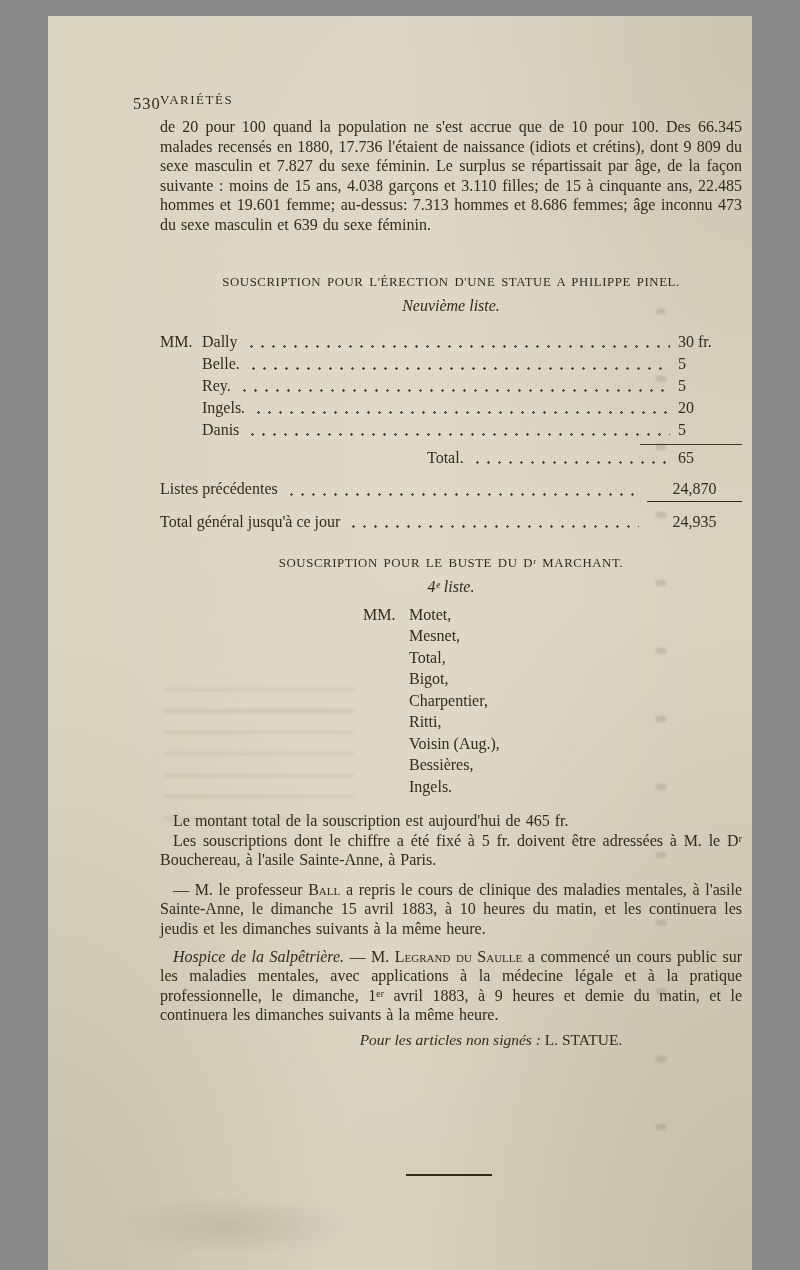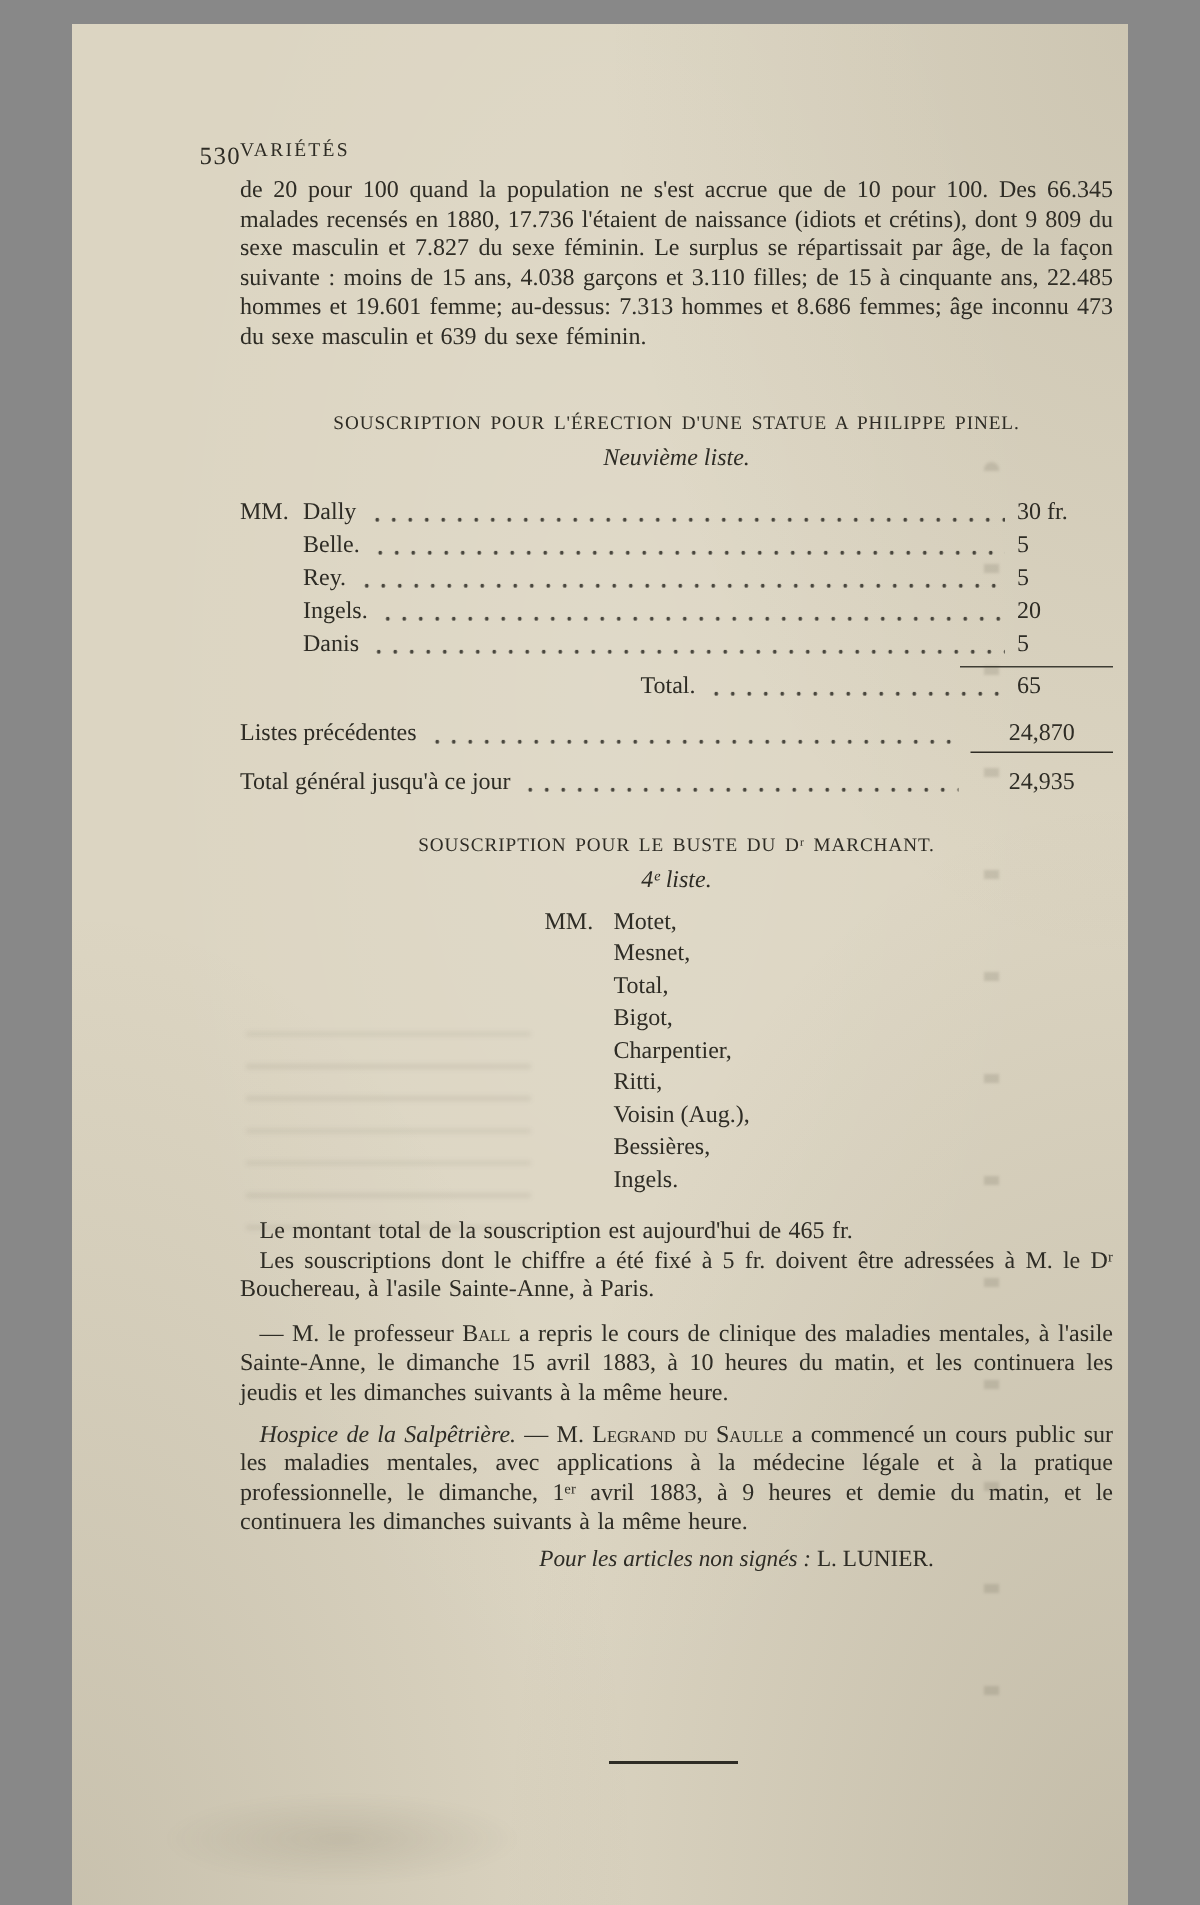--- a/index.html
+++ b/index.html
@@ -159,21 +159,21 @@
       </div>
     </div>
 
     <p class="indent-p mt14">Le montant total de la souscription est aujourd'hui de 465 fr.</p>
     <p class="indent-p">Les souscriptions dont le chiffre a été fixé à 5 fr. doivent être adressées à M. le Dʳ Bouchereau, à l'asile Sainte-Anne, à Paris.</p>
 
     <p class="indent-p mt10"><span>— M. le professeur </span><span class="sc">Ball</span><span> a repris le cours de clinique des maladies mentales, à l'asile Sainte-Anne, le dimanche 15 avril 1883, à 10 heures du matin, et les continuera les jeudis et les dimanches suivants à la même heure.</span></p>
 
     <p class="indent-p mt8"><span class="it">Hospice de la Salpêtrière.</span><span> — M. </span><span class="sc">Legrand du Saulle</span><span> a commencé un cours public sur les maladies mentales, avec applications à la médecine légale et à la pratique professionnelle, le dimanche, 1ᵉʳ avril 1883, à 9 heures et demie du matin, et le continuera les dimanches suivants à la même heure.</span></p>
 
-    <p class="signature"><span class="it">Pour les articles non signés : </span><span>L. LUNIER.</span></p>
+    <p class="signature"><span class="it">Pour les articles non signés : </span><span>L. STATUE.</span></p>
 
   </div>
 
   <div class="end-rule"></div>
 
   <div class="ghost-left"></div>
   <div class="margin-marks"></div>
   <div class="stain"></div>
 
 </div>

